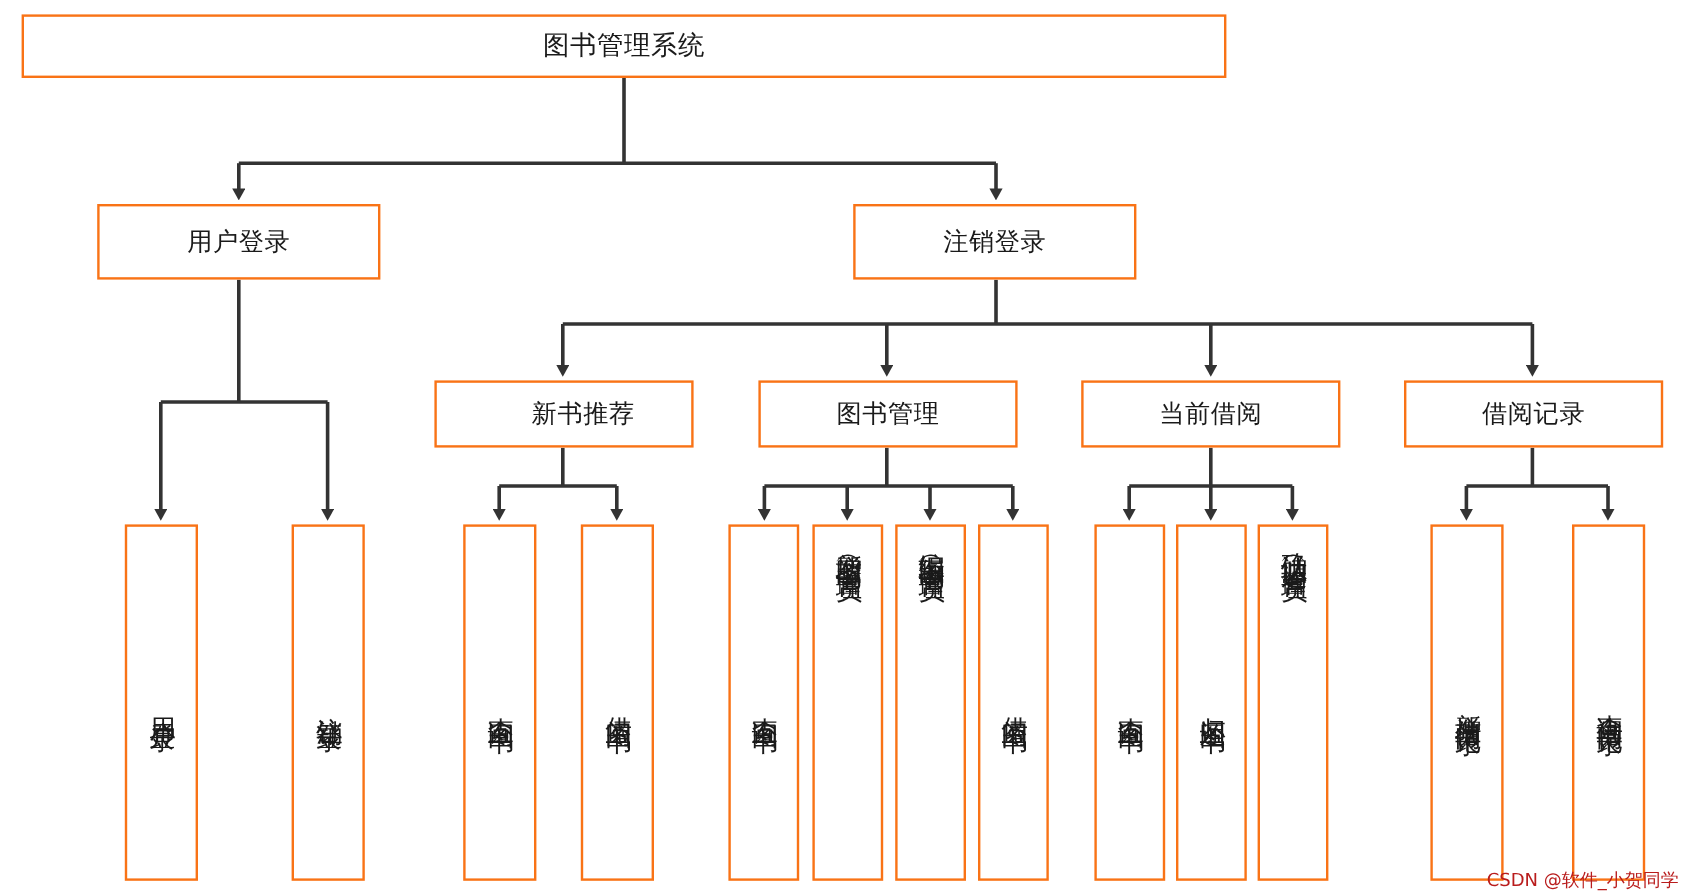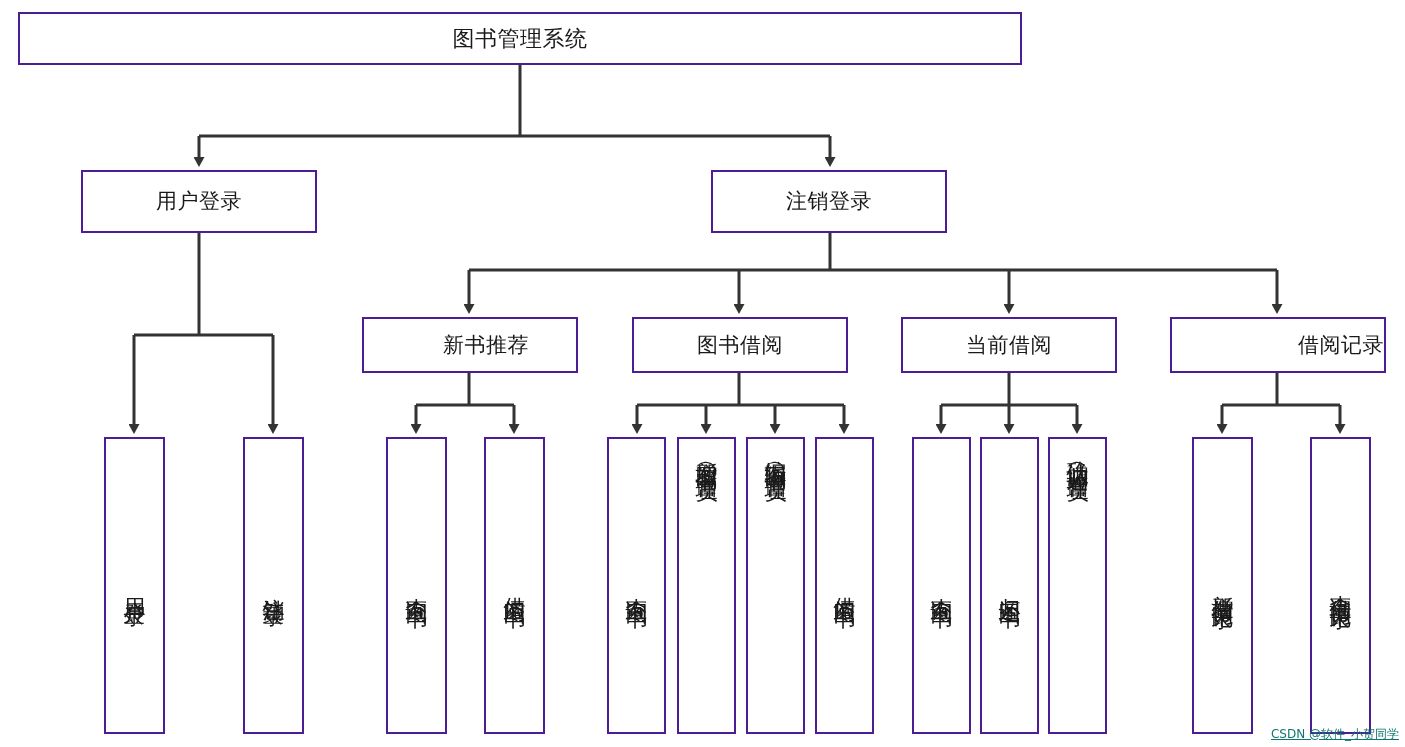--- a/index.html
+++ b/index.html
@@ -19,21 +19,21 @@
     position: absolute;
     left: 0;
     top: 0;
     width: 1405px;
     height: 747px;
     pointer-events: none;
   }
   .node {
     position: absolute;
     box-sizing: border-box;
-    border: 2px solid #4c1d95;
+    border: 2px solid #f97316;
     background: #ffffff;
     display: flex;
     align-items: center;
     justify-content: center;
     color: #1a1a1a;
     z-index: 2;
   }
   .node .lbl {
     display: block;
     line-height: 1.05;
@@ -62,25 +62,24 @@
   }
   
   .node.v.mid {
     align-items: center;
     padding-top: 0;
   }
   #watermark {
     position: absolute;
     right: 6px;
     bottom: 4px;
-    font-size: 12px;
-    color: #0f766e;
+    font-size: 15px;
+    color: #b91c1c;
     z-index: 5;
     white-space: nowrap;
-    text-decoration: underline;
   }
 </style>
 </head>
 <body>
 
 <div id="canvas">
 
   <svg id="wires" viewBox="0 0 1405 747" xmlns="http://www.w3.org/2000/svg">
     <defs>
       <marker id="arrow" markerWidth="10" markerHeight="11" refX="1" refY="5.5" orient="auto" markerUnits="userSpaceOnUse">
@@ -139,26 +138,26 @@
     <span class="lbl">用户登录</span>
   </div>
   <div class="node h" style="left:711px; top:170px; width:236px; height:63px;">
     <span class="lbl">注销登录</span>
   </div>
 
   <div class="node h" style="left:362px; top:317px; width:216px; height:56px;padding-left:32px;">
     <span class="lbl">新书推荐</span>
   </div>
   <div class="node h" style="left:632px; top:317px; width:216px; height:56px;">
-    <span class="lbl">图书借阅</span>
+    <span class="lbl">图书管理</span>
   </div>
   <div class="node h" style="left:901px; top:317px; width:216px; height:56px;">
     <span class="lbl">当前借阅</span>
   </div>
-  <div class="node h" style="left:1170px; top:317px; width:216px; height:56px;justify-content:flex-end;">
+  <div class="node h" style="left:1170px; top:317px; width:216px; height:56px;">
     <span class="lbl">借阅记录</span>
   </div>
 
   <div class="node v mid" style="left:104px; top:437px; width:61px; height:297px;">
     <span class="lbl">用户登录</span>
   </div>
   <div class="node v mid" style="left:243px; top:437px; width:61px; height:297px;">
     <span class="lbl">注销登录</span>
   </div>
 

